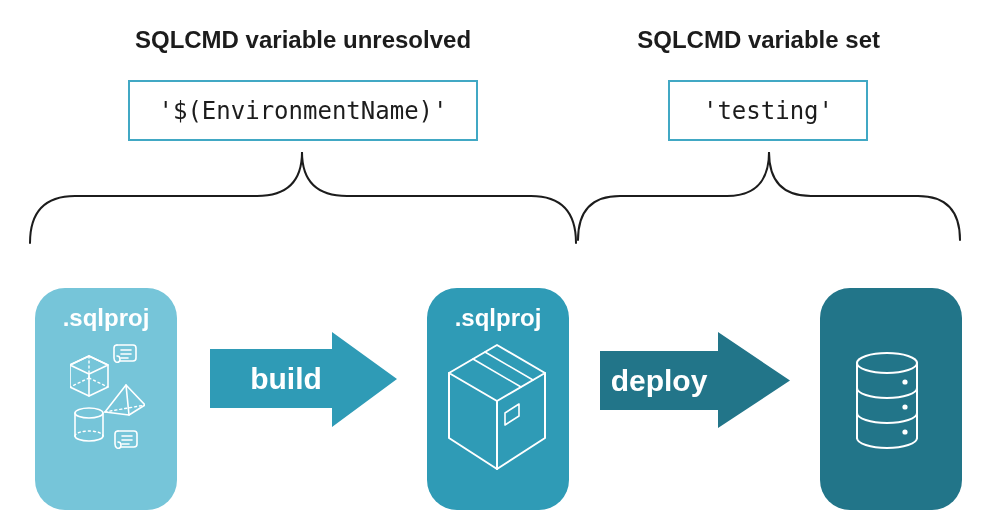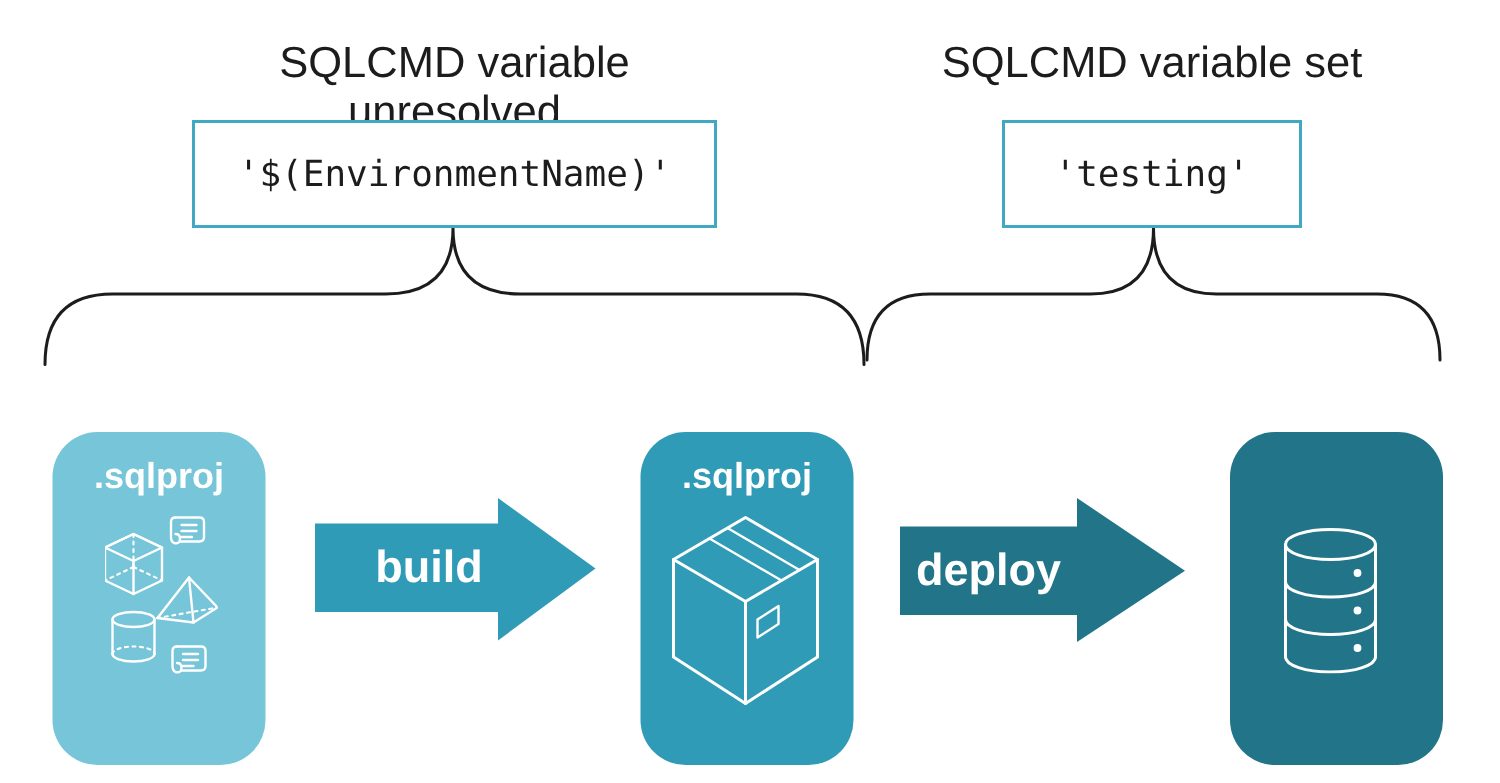--- a/index.html
+++ b/index.html
@@ -11,26 +11,26 @@
     --white:#ffffff;
   }
   *{margin:0;padding:0;box-sizing:border-box;}
   html,body{background:#ffffff;}
   .canvas{
     position:relative;width:1000px;height:522px;background:#fff;
     font-family:"Liberation Sans",sans-serif;overflow:hidden;
   }
   .heading{
     position:absolute;top:26px;text-align:center;
-    font-size:29px;font-weight:400;color:var(--text);letter-spacing:0;
+    font-size:24px;font-weight:700;color:var(--text);letter-spacing:0;
   }
   .heading-left{left:128px;width:350px;}
-  .heading-right{left:618px;width:300px;}
+  .heading-right{left:580px;width:300px;text-align:right;}
   .code-box{
-    position:absolute;top:80px;height:72px;background:#fff;
+    position:absolute;top:80px;height:61px;background:#fff;
     border:2px solid var(--box_border);
     display:flex;align-items:center;justify-content:center;
   }
   .code-box-left{left:128px;width:350px;}
   .code-box-right{left:668px;width:200px;}
   .code-text{
     font-family:"DejaVu Sans Mono",monospace;font-size:24px;color:var(--text);
     white-space:pre;
   }
   .braces-svg{position:absolute;left:0;top:0;width:1000px;height:522px;pointer-events:none;}

